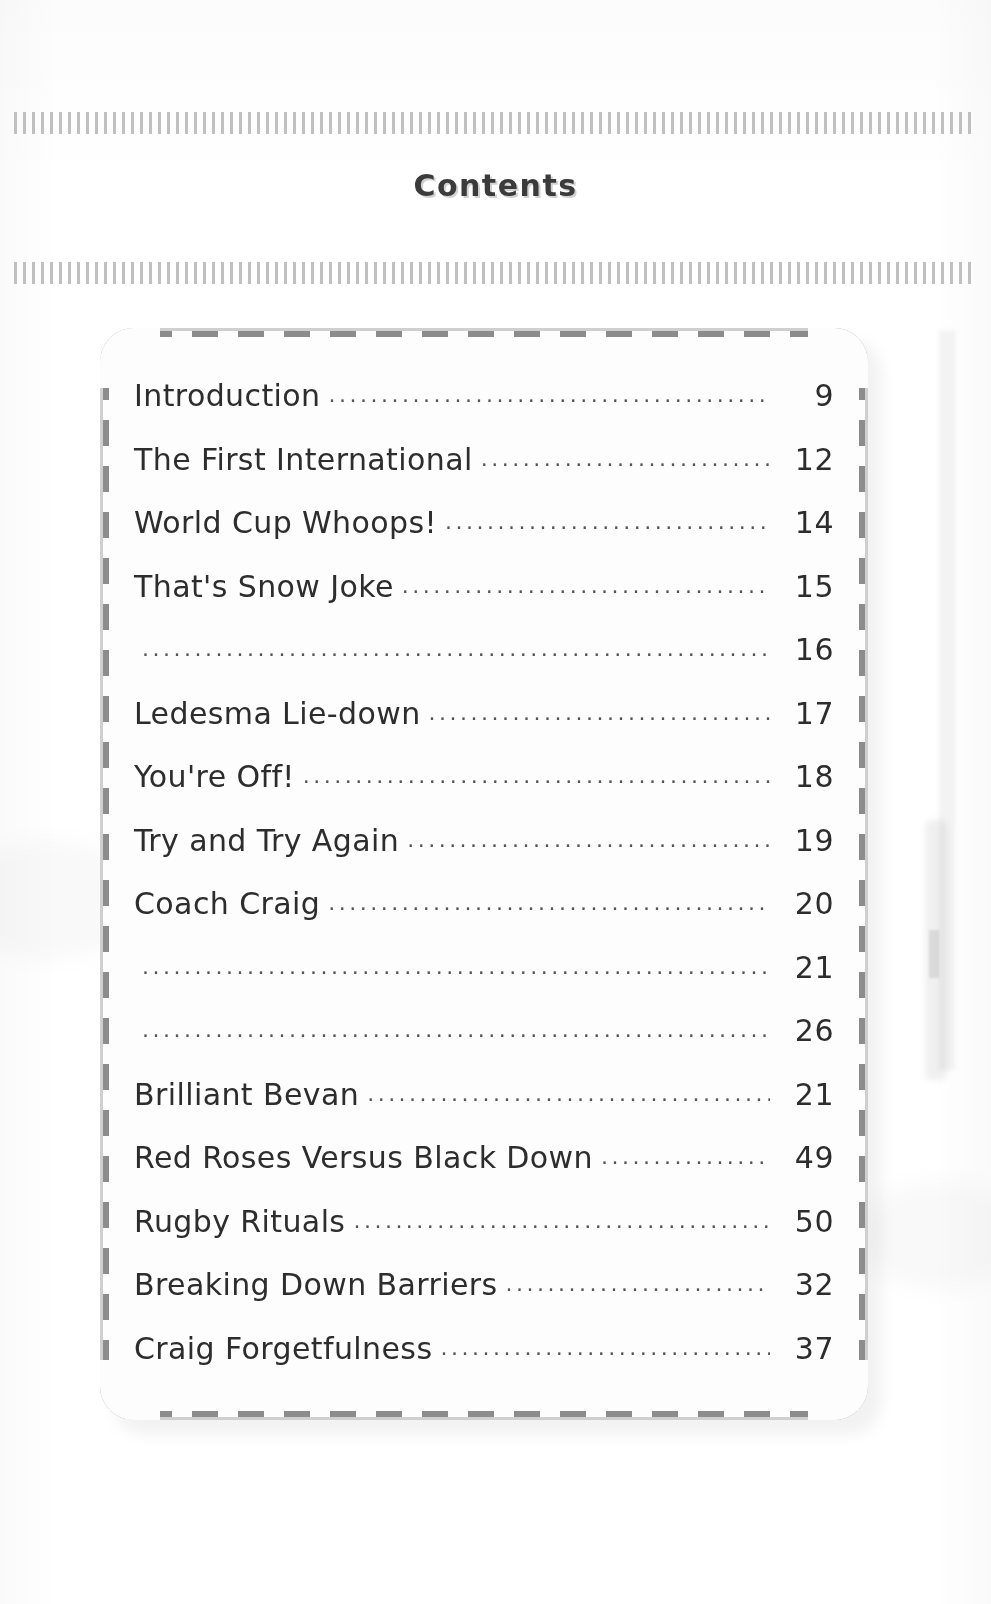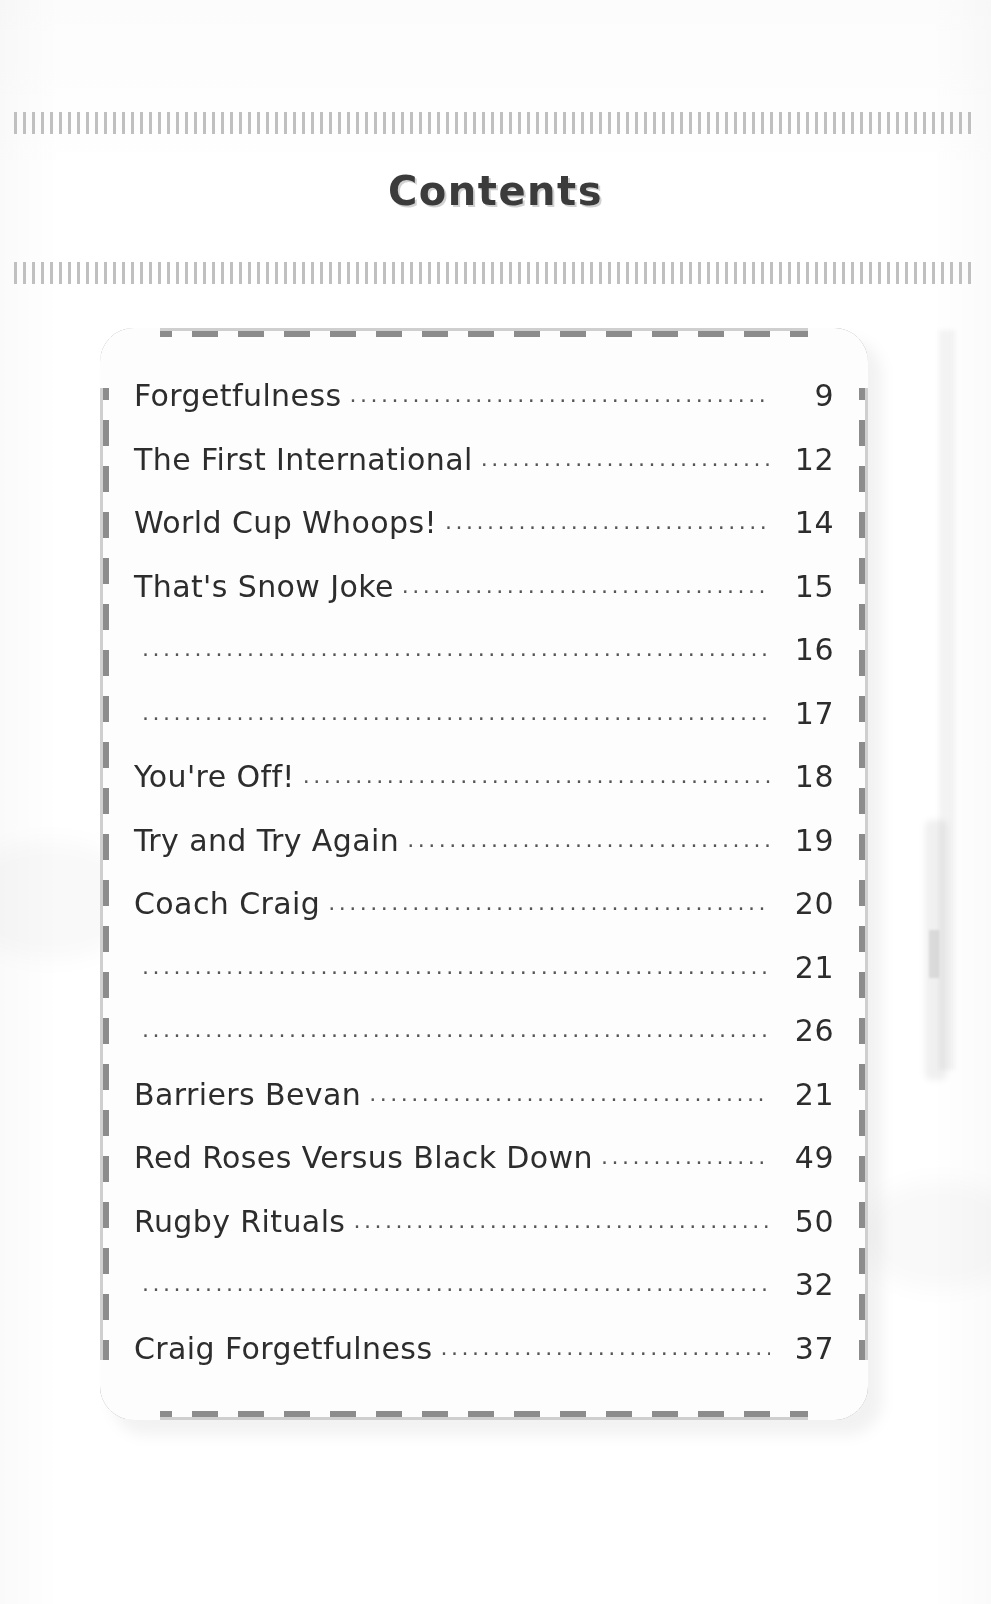--- a/index.html
+++ b/index.html
@@ -50,21 +50,21 @@
 
   
   .title {
     position: absolute;
     top: 168px;
     left: 0;
     right: 0;
     text-align: center;
     font-family: "DejaVu Sans", sans-serif;
     font-weight: bold;
-    font-size: 40px;
+    font-size: 30px;
     letter-spacing: 1.5px;
     color: #3b3b3b;
     text-shadow: 2px 2px 0 rgba(0,0,0,0.18);
   }
 
   
   .card-shadow {
     position: absolute;
     left: 112px;
     top: 340px;
@@ -200,21 +200,21 @@
 <div class="card"></div>
 <div class="card-inner"></div>
 
 <div class="corner" style="left:100px; top:328px; border-right:none; border-bottom:none; border-top-left-radius:34px; border-color:#fdfdfd;"></div>
 <div class="corner" style="left:808px; top:328px; border-left:none; border-bottom:none; border-top-right-radius:34px; border-color:#fdfdfd;"></div>
 <div class="corner" style="left:100px; top:1360px; border-right:none; border-top:none; border-bottom-left-radius:34px; border-color:#fdfdfd;"></div>
 <div class="corner" style="left:808px; top:1360px; border-left:none; border-top:none; border-bottom-right-radius:34px; border-color:#fdfdfd;"></div>
 
 <div class="toc" id="toc-list">
     <div class="toc-row">
-      <span class="toc-title">Forgetfulness</span>
+      <span class="toc-title">Introduction</span>
       <span class="toc-dots">......................................................................................................</span>
       <span class="toc-page">9</span>
     </div>
     <div class="toc-row">
       <span class="toc-title">The First International</span>
       <span class="toc-dots">......................................................................................................</span>
       <span class="toc-page">12</span>
     </div>
     <div class="toc-row">
       <span class="toc-title">World Cup Whoops!</span>
@@ -224,20 +224,21 @@
     <div class="toc-row">
       <span class="toc-title">That's Snow Joke</span>
       <span class="toc-dots">......................................................................................................</span>
       <span class="toc-page">15</span>
     </div>
     <div class="toc-row">
       <span class="toc-dots">......................................................................................................</span>
       <span class="toc-page">16</span>
     </div>
     <div class="toc-row">
+      <span class="toc-title">Ledesma Lie-down</span>
       <span class="toc-dots">......................................................................................................</span>
       <span class="toc-page">17</span>
     </div>
     <div class="toc-row">
       <span class="toc-title">You're Off!</span>
       <span class="toc-dots">......................................................................................................</span>
       <span class="toc-page">18</span>
     </div>
     <div class="toc-row">
       <span class="toc-title">Try and Try Again</span>
@@ -251,35 +252,36 @@
     </div>
     <div class="toc-row">
       <span class="toc-dots">......................................................................................................</span>
       <span class="toc-page">21</span>
     </div>
     <div class="toc-row">
       <span class="toc-dots">......................................................................................................</span>
       <span class="toc-page">26</span>
     </div>
     <div class="toc-row">
-      <span class="toc-title">Barriers Bevan</span>
+      <span class="toc-title">Brilliant Bevan</span>
       <span class="toc-dots">......................................................................................................</span>
       <span class="toc-page">21</span>
     </div>
     <div class="toc-row">
       <span class="toc-title">Red Roses Versus Black Down</span>
       <span class="toc-dots">......................................................................................................</span>
       <span class="toc-page">49</span>
     </div>
     <div class="toc-row">
       <span class="toc-title">Rugby Rituals</span>
       <span class="toc-dots">......................................................................................................</span>
       <span class="toc-page">50</span>
     </div>
     <div class="toc-row">
+      <span class="toc-title">Breaking Down Barriers</span>
       <span class="toc-dots">......................................................................................................</span>
       <span class="toc-page">32</span>
     </div>
     <div class="toc-row">
       <span class="toc-title">Craig Forgetfulness</span>
       <span class="toc-dots">......................................................................................................</span>
       <span class="toc-page">37</span>
     </div>
   </div>
 

